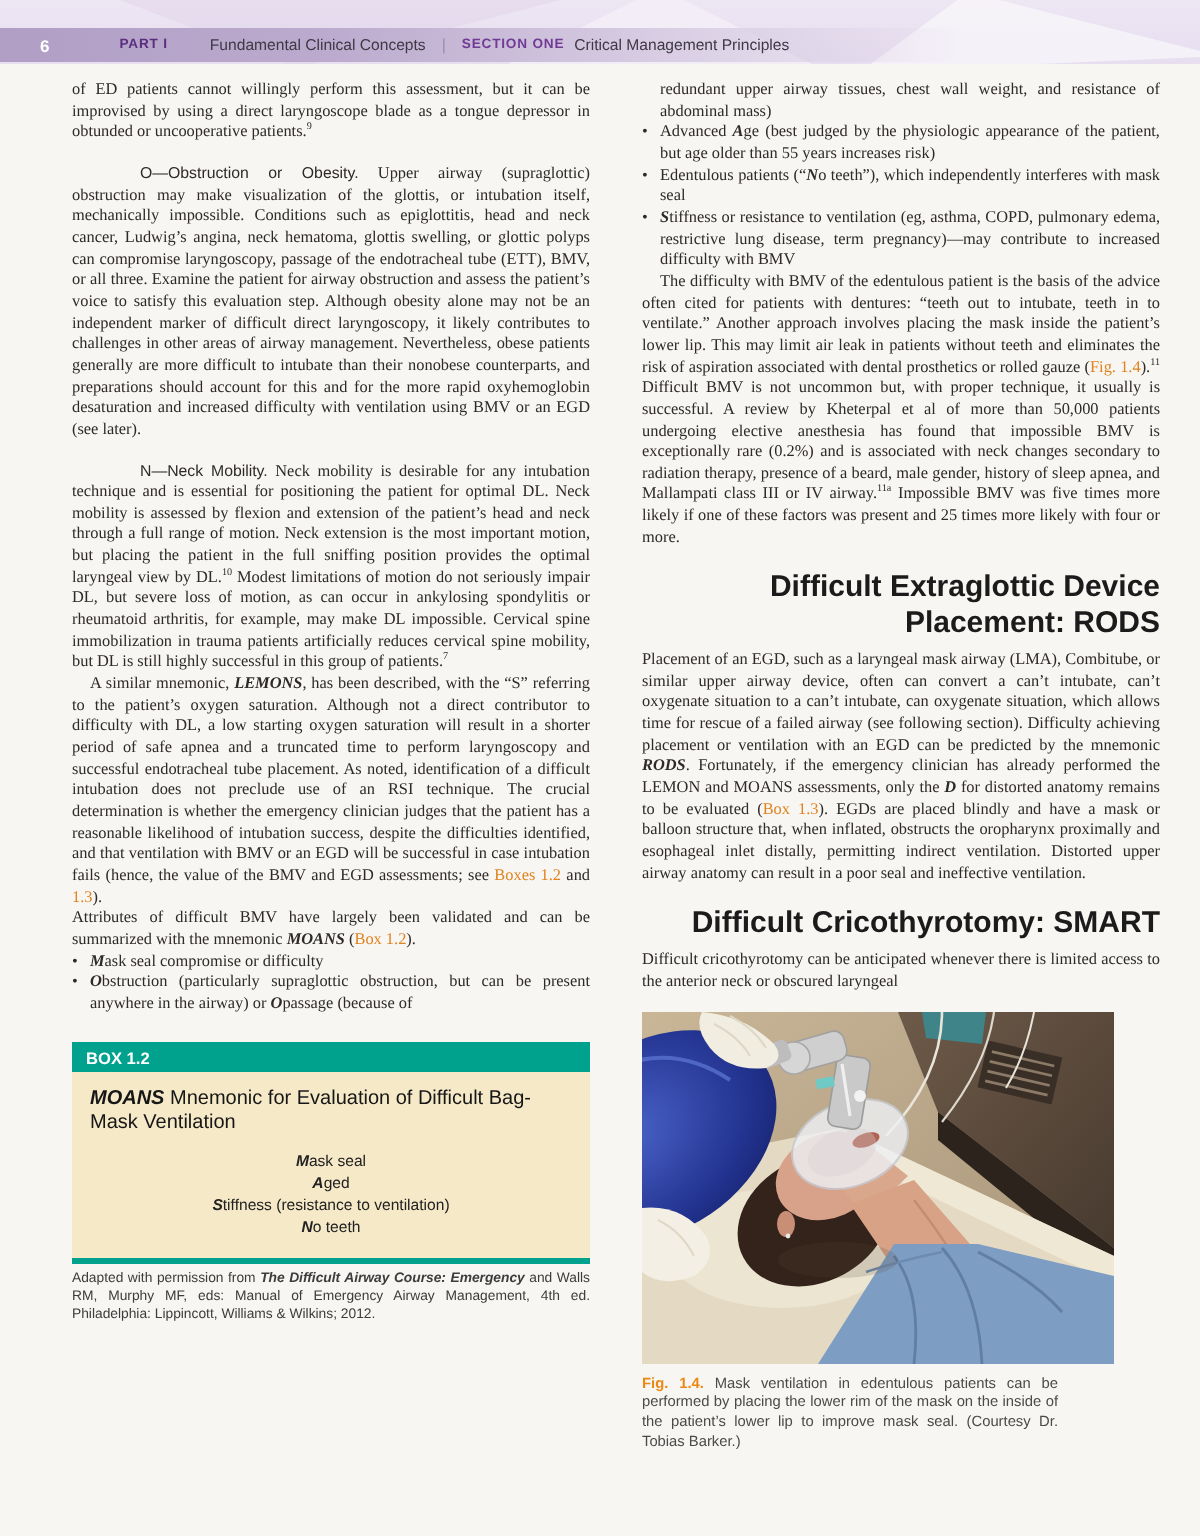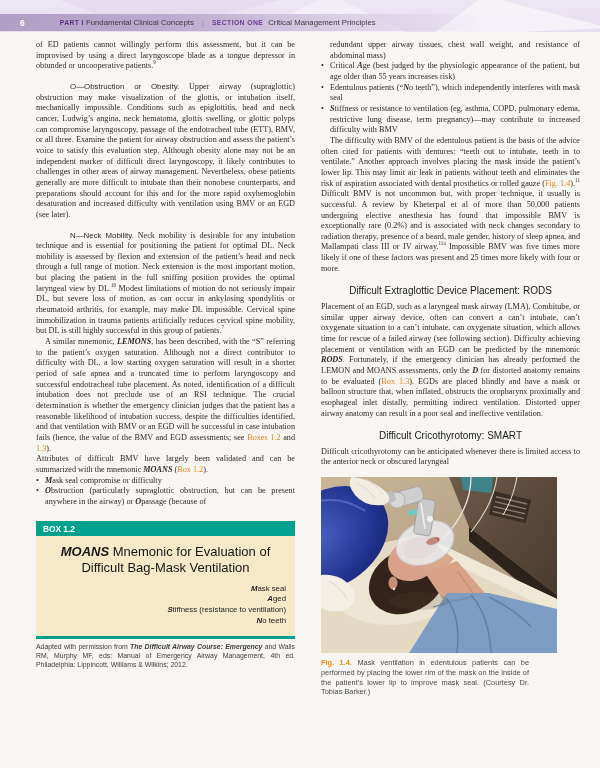--- a/index.html
+++ b/index.html
@@ -17,51 +17,51 @@
        clip-path:polygon(50% 0,0 100%,100% 100%);opacity:.8;}
   .hdr .tri2{position:absolute;left:60px;top:0;width:220px;height:34px;background:#dfd4ea;
        clip-path:polygon(0 0,100% 0,40% 100%);opacity:.5;}
   .hdr .tri3{position:absolute;left:430px;top:-4px;width:180px;height:40px;background:#f6f3f8;
        clip-path:polygon(30% 0,0 100%,100% 80%);opacity:.9;}
   .hdr-band{position:absolute;top:14px;left:0;width:600px;height:17px;display:flex;align-items:center;
        font-family:"Liberation Sans",sans-serif;
        background:linear-gradient(90deg,#b09ec5 0%,#bcabce 28%,#d8cde3 55%,rgba(238,232,243,0) 80%);}
   .pgnum{color:#ffffff;font-weight:bold;font-size:8.5px;margin-left:20px;}
   .part-label{color:var(--header-purple);font-weight:bold;font-size:6.8px;letter-spacing:.4px;margin-left:35px;}
-  .part-title{color:#3e3945;font-size:7.8px;margin-left:2px;}
+  .part-title{color:#3e3945;font-size:7.8px;margin-left:21px;}
   .hdr-sep{color:#9b8bb0;font-size:8px;margin:0 8px;}
   .section-label{color:#703a95;font-weight:bold;font-size:6.8px;letter-spacing:.4px;}
   .section-title{color:#3e3945;font-size:7.8px;margin-left:5px;}
 
   
   .col{position:absolute;top:40px;width:259px;font-size:8.2px;line-height:1.3;text-align:justify;}
   .col-left{left:36px;} .col-right{left:321px;}
   .para{margin:0;}
   .indent{text-indent:9px;}
   .sp{margin-top:10px;}
   .runin{font-family:"Liberation Sans",sans-serif;font-weight:normal;font-size:7.9px;margin-left:25px;}
   .i{font-style:italic;font-weight:bold;}
   .bi{font-weight:bold;font-style:italic;}
   .link{color:var(--link-orange);cursor:pointer;}
   .sup{font-size:0.62em;vertical-align:super;line-height:0;}
-  .h-sans{font-family:"Liberation Sans",sans-serif;font-weight:normal;font-size:10px;color:#1b1b1b;
-          margin:11px 0 5px;text-align:center;line-height:1.15;}
+  .h-sans{font-family:"Liberation Sans",sans-serif;font-weight:bold;font-size:15px;color:#1b1b1b;
+          margin:11px 0 5px;text-align:right;line-height:1.15;}
   .bullet{display:flex;margin:0;}
   .bullet .dot{width:9px;flex:none;}
   .bullet .btext{flex:1;text-align:justify;}
   .bullet-cont{padding-left:9px;}
 
   
   .box{margin-top:13px;}
   .box-header{background:var(--accent-teal);color:#fff;font-family:"Liberation Sans",sans-serif;
               font-weight:bold;font-size:8.3px;padding:3px 7px 2px;}
   .box-body{background:var(--box-cream);border-bottom:3px solid var(--accent-teal);padding:8px 9px 9px;}
-  .box-title{font-family:"Liberation Sans",sans-serif;font-size:13px;line-height:1.2;color:#161616;text-align:center;}
+  .box-title{font-family:"Liberation Sans",sans-serif;font-size:10px;line-height:1.2;color:#161616;text-align:left;}
   .box-items{margin-top:8px;font-family:"Liberation Sans",sans-serif;font-size:7.8px;line-height:1.4;
-             color:#222;text-align:right;}
+             color:#222;text-align:center;}
   .source-note{font-family:"Liberation Sans",sans-serif;font-size:6.9px;line-height:1.3;color:#3c3c3c;
                margin-top:4px;text-align:justify;}
 
   
   .figure{margin-top:9px;width:208px;}
   .figure svg{display:block;}
   .caption{margin-top:5px;font-family:"Liberation Sans",sans-serif;font-size:7.4px;line-height:1.32;
            color:var(--caption-gray);text-align:justify;}
   .fig-label{color:#ea8a15;font-weight:bold;}
 </style>
@@ -114,21 +114,21 @@
       </div>
     </div>
     <div class="source-note"><span>Adapted with permission from </span><span class="i">The Difficult Airway Course: Emergency</span><span> and Walls RM, Murphy MF, eds: Manual of Emergency Airway Management, 4th ed. Philadelphia: Lippincott, Williams &amp; Wilkins; 2012.</span></div>
   </div>
 
   <div class="col col-right">
     <div class="bullet-cont"><span>redundant upper airway tissues, chest wall weight, and resistance of abdominal mass)</span></div>
 
     <div class="bullet">
       <span class="dot">•</span>
-      <span class="btext"><span>Critical </span><span class="bi">A</span><span>ge (best judged by the physiologic appearance of the patient, but age older than 55 years increases risk)</span></span>
+      <span class="btext"><span>Advanced </span><span class="bi">A</span><span>ge (best judged by the physiologic appearance of the patient, but age older than 55 years increases risk)</span></span>
     </div>
     <div class="bullet">
       <span class="dot">•</span>
       <span class="btext"><span>Edentulous patients (“</span><span class="bi">N</span><span>o teeth”), which independently interferes with mask seal</span></span>
     </div>
     <div class="bullet">
       <span class="dot">•</span>
       <span class="btext"><span class="bi">S</span><span>tiffness or resistance to ventilation (eg, asthma, COPD, pulmonary edema, restrictive lung disease, term pregnancy)—may contribute to increased difficulty with BMV</span></span>
     </div>
 

